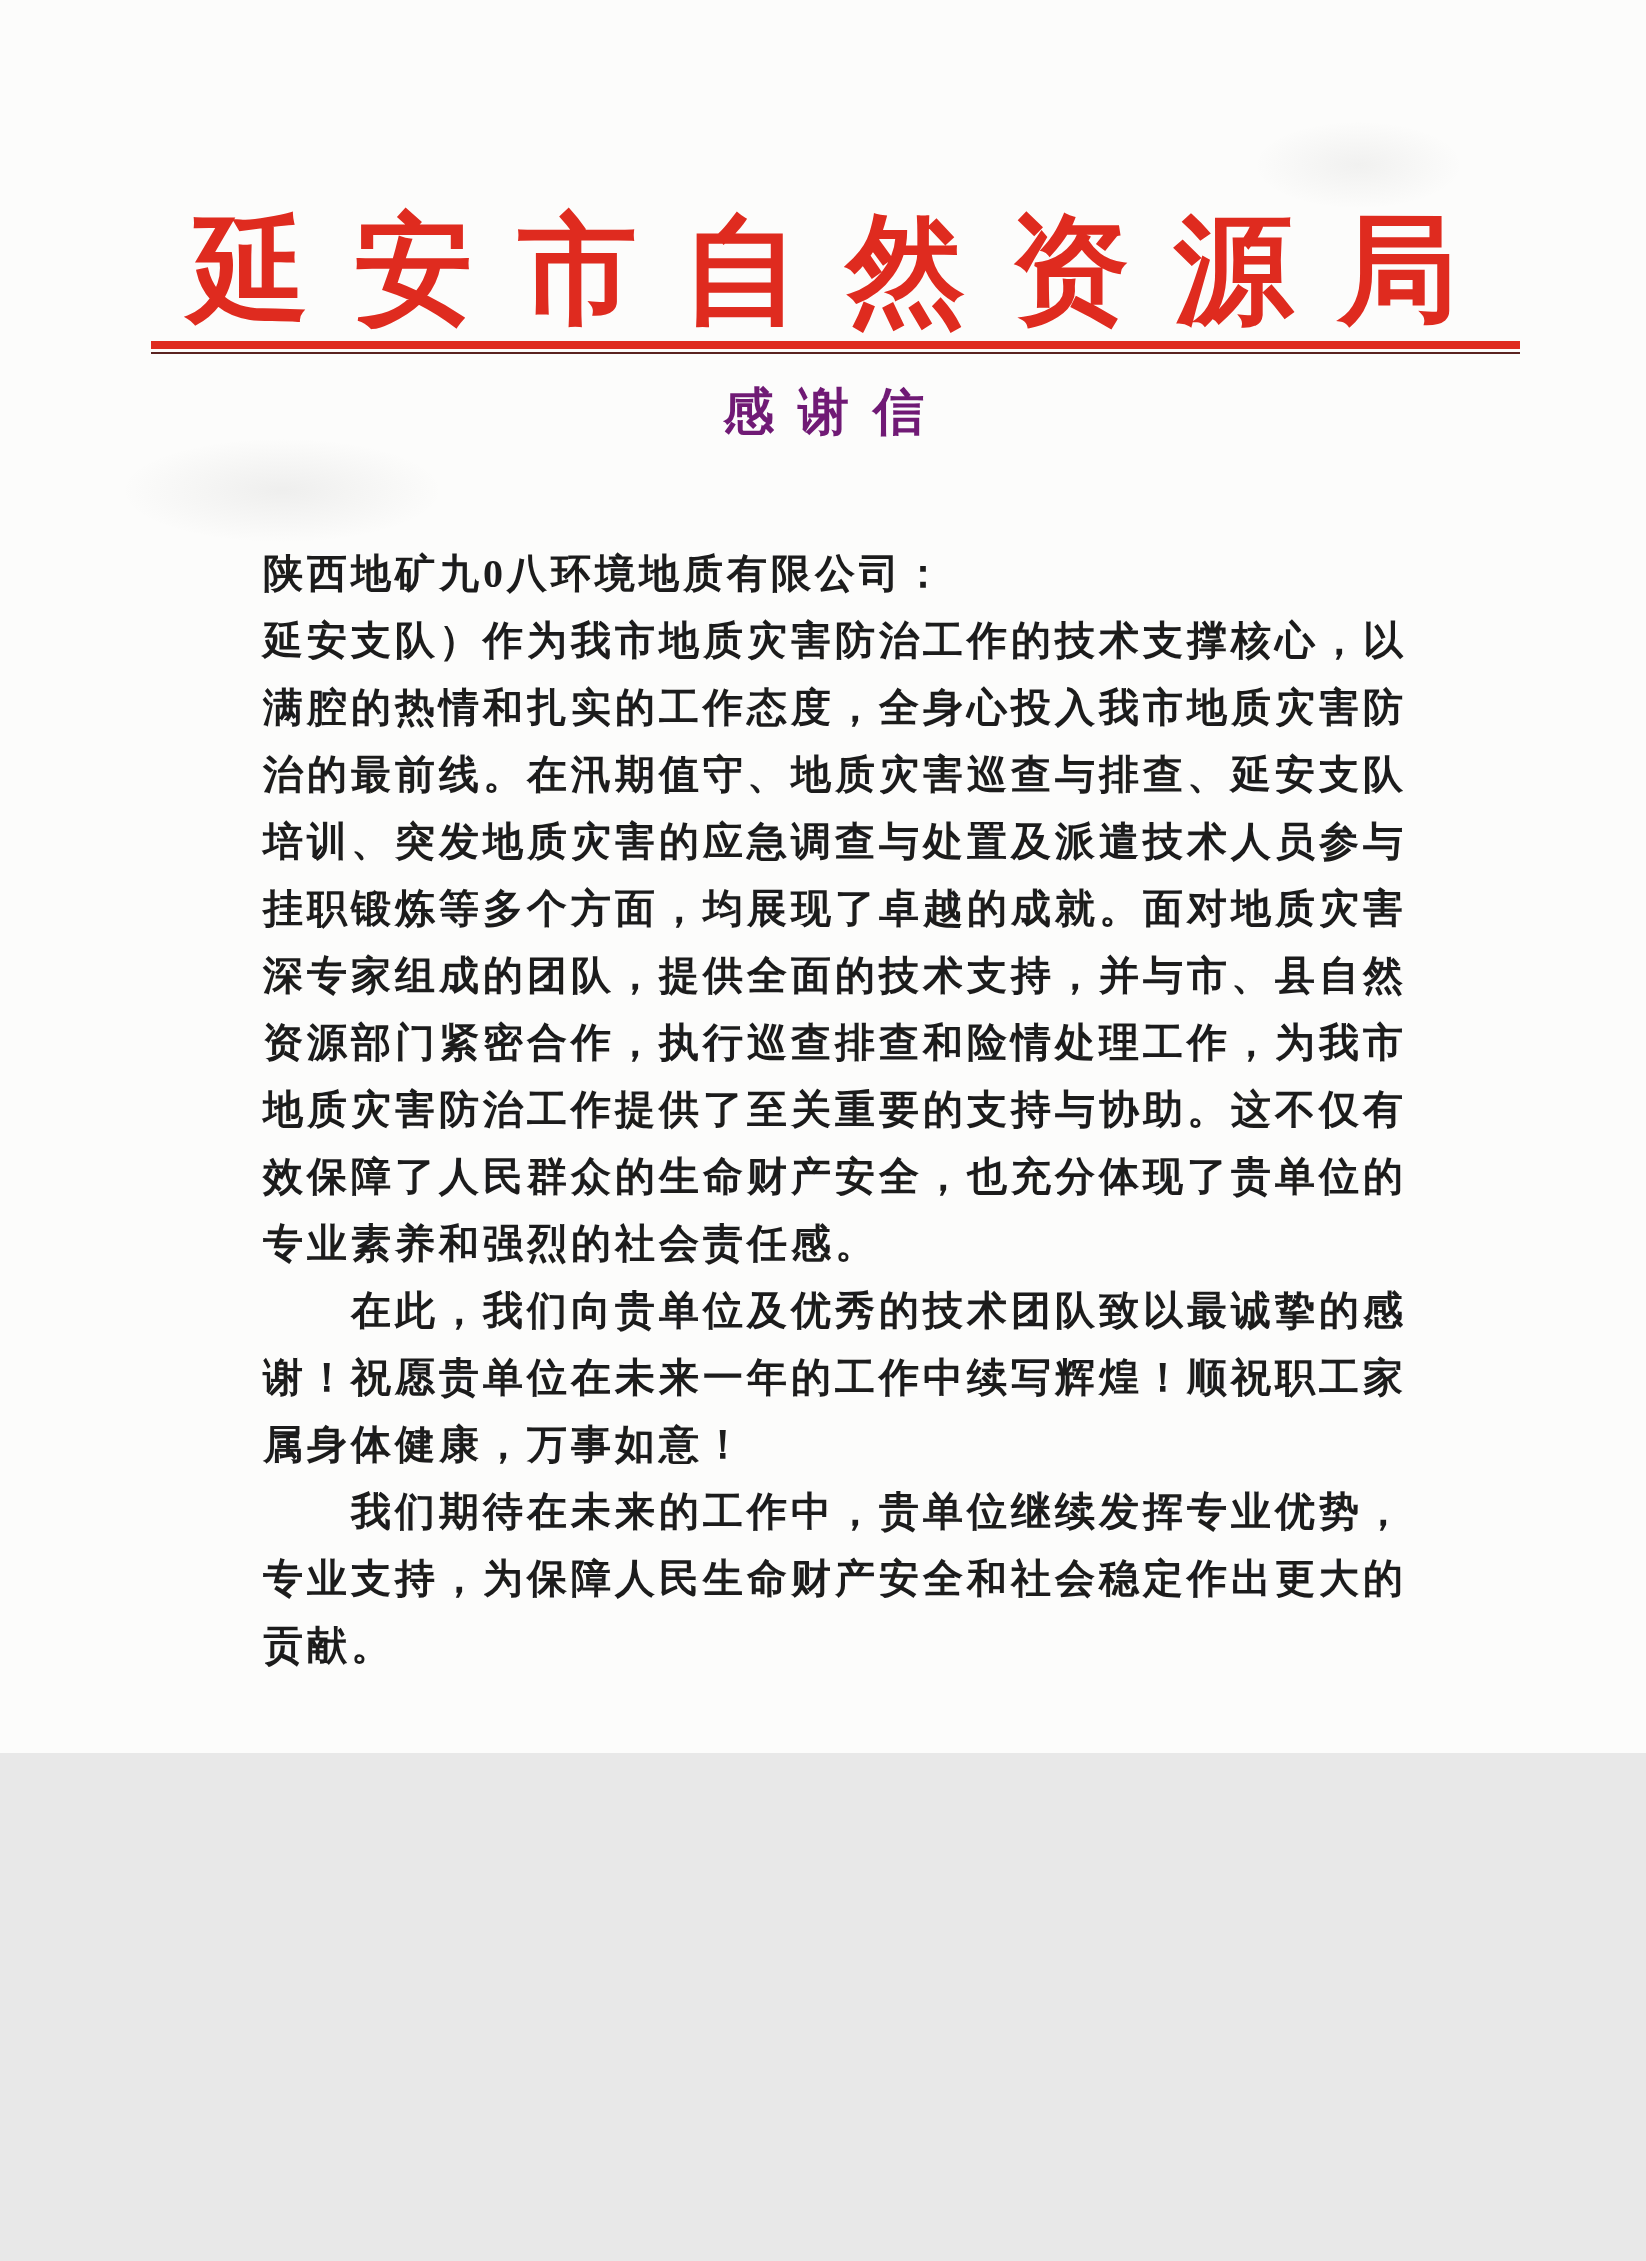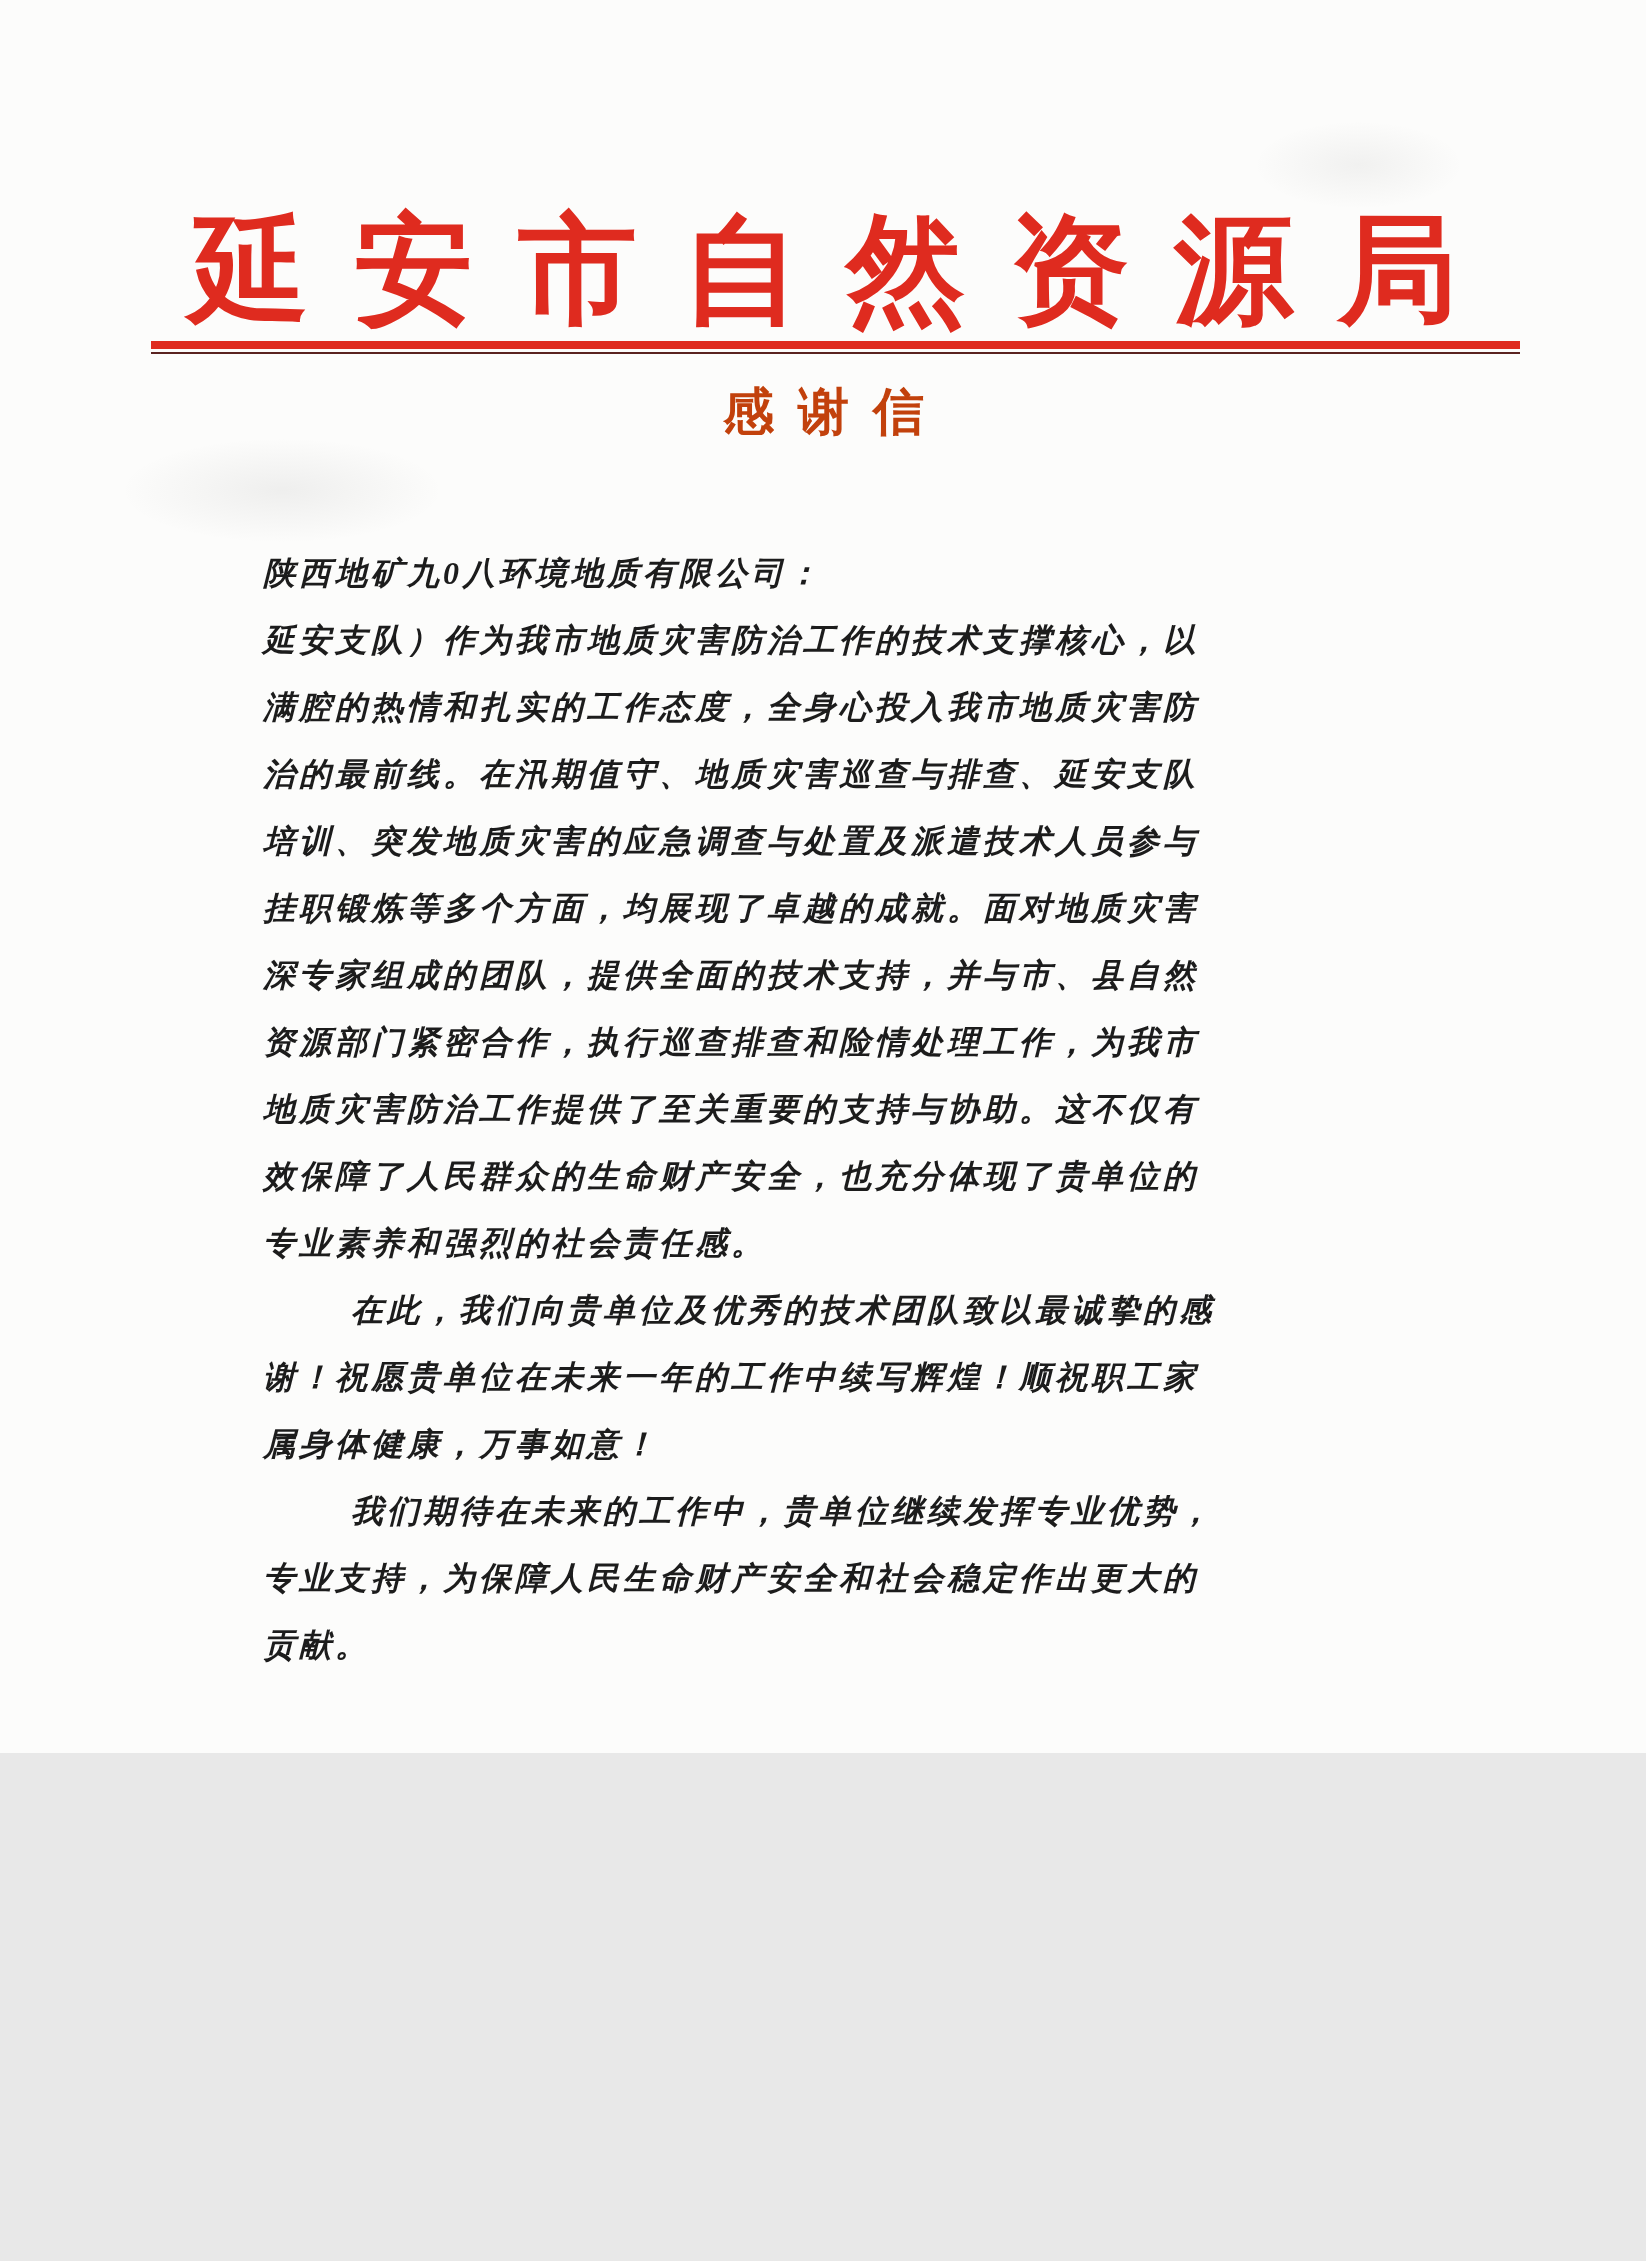--- a/index.html
+++ b/index.html
@@ -21,33 +21,32 @@
   .rule{position:absolute;left:151px;width:1369px;}
   .rule-red{height:8px;}
   .rule-dark{height:2.4px;}
   .header-rule-red{top:341px;}
   .header-rule-dark{top:352px;}
   .footer-rule-dark{top:2120px;}
   .footer-rule-red{top:2125px;}
   .letter-title{
     position:absolute;top:378px;left:0;right:0;
     text-align:center;
-    font-size:51px;font-weight:700;color:#c2410c;
+    font-size:51px;font-weight:700;color:#701a75;
     letter-spacing:24px;padding-left:24px;
     white-space:nowrap;
   }
   .body-text{
     position:absolute;top:540px;left:263px;width:1158px;
   }
   .body-line{
     height:67px;line-height:67px;
-    font-size:32px;font-weight:600;
+    font-size:40px;font-weight:600;
     letter-spacing:4px;
     white-space:nowrap;
-    font-style:italic;
   }
   .body-line.indent{padding-left:88px;}
   .sign-block-name{
     position:absolute;top:1960px;left:925px;transform:translateX(-50%);
     font-size:40px;font-weight:700;letter-spacing:3.2px;
     white-space:nowrap;color:#161616;
   }
   .sign-block-date{
     position:absolute;top:2026px;left:927px;transform:translateX(-50%);
     font-size:42px;font-weight:700;letter-spacing:2.4px;

